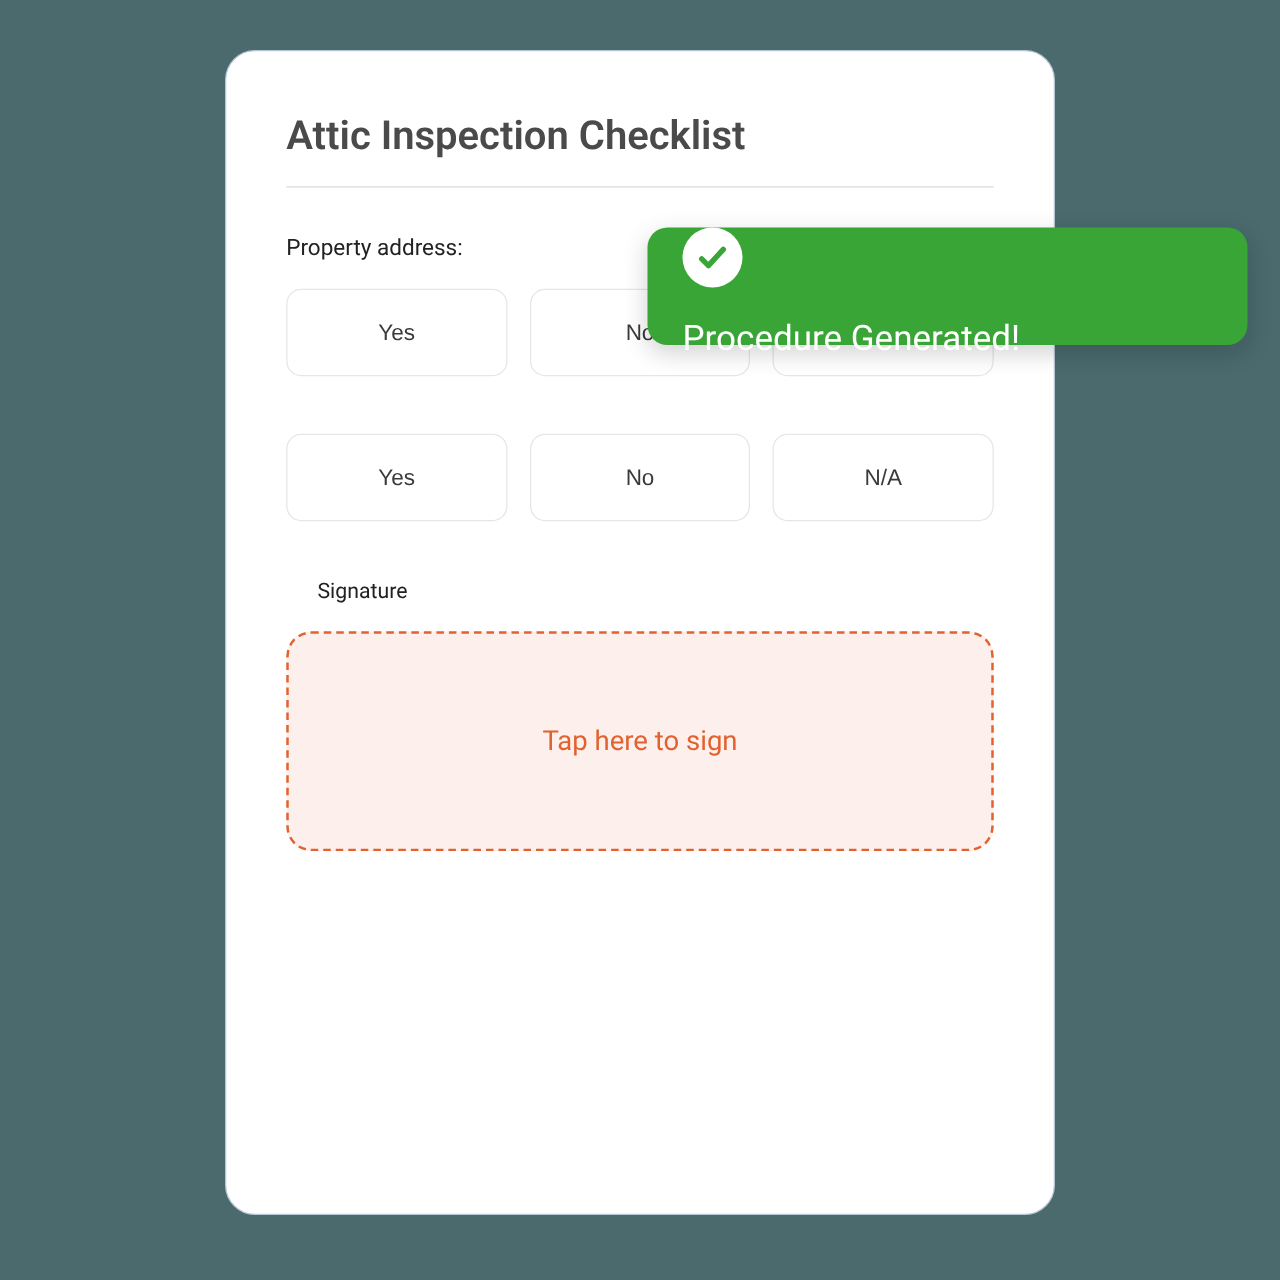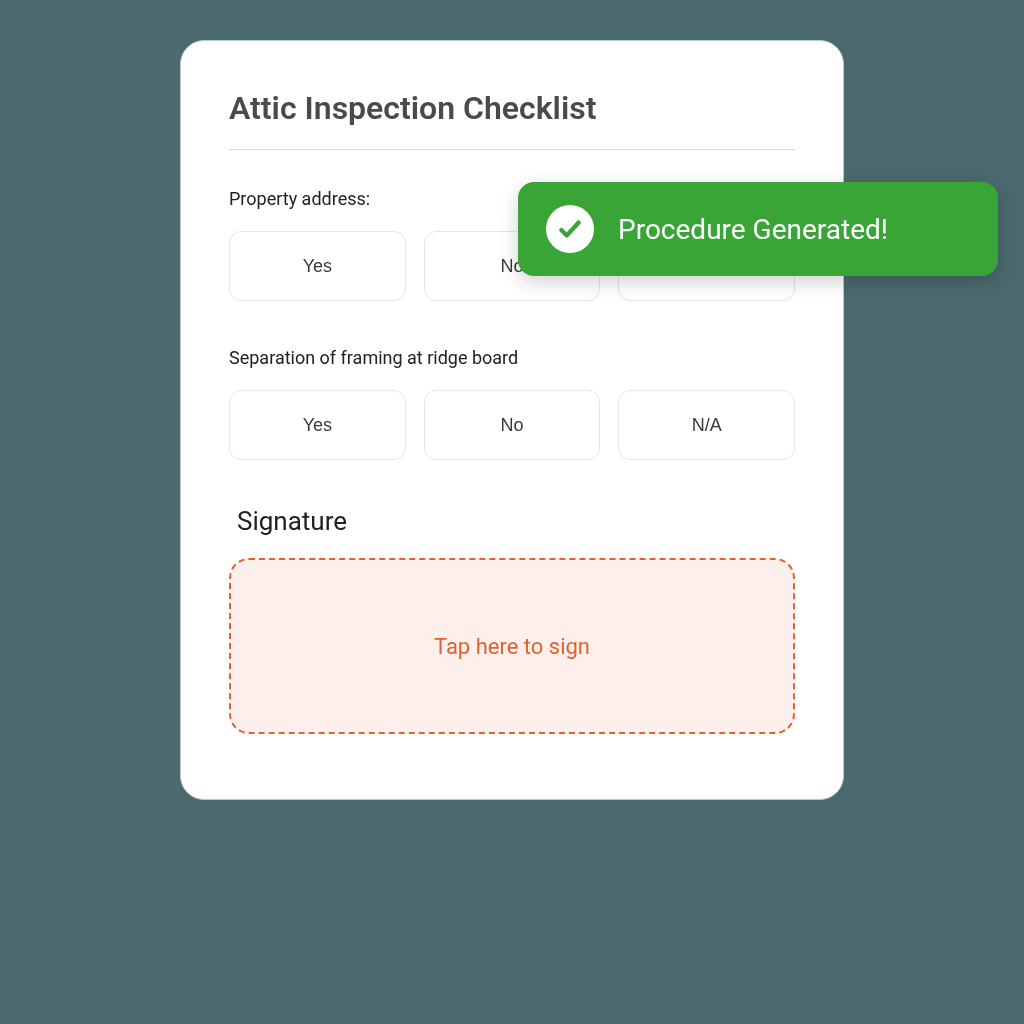--- a/index.html
+++ b/index.html
@@ -13,21 +13,21 @@
       width: 1024px;
       height: 1024px;
       position: relative;
       overflow: hidden;
     }
     .card {
       position: absolute;
       top: 40px;
       left: 180px;
       width: 664px;
-      height: 760px;
+      height: 932px;
       background: #ffffff;
       border: 1px solid #b8c7d6;
       border-radius: 24px;
       padding: 48px 48px 40px 48px;
     }
     .title {
       font-size: 32px;
       font-weight: 600;
       color: #4a4a4a;
       margin-bottom: 22px;
@@ -71,25 +71,25 @@
       border-radius: 12px;
       background: #ffffff;
       font-size: 18px;
       color: #3a3a3a;
       cursor: pointer;
       display: flex;
       align-items: center;
       justify-content: center;
     }
     .signature-label {
-      font-size: 26px;
+      font-size: 17px;
       color: #222222;
       font-weight: 400;
       margin-bottom: 22px;
-      margin-left: 8px;
+      margin-left: 25px;
     }
     .signature-box {
       width: 100%;
       height: 176px;
       border: 2px dashed #e2612e;
       border-radius: 20px;
       background: #fdf0ec;
       display: flex;
       align-items: center;
       justify-content: center;
@@ -99,24 +99,25 @@
     }
     .toast {
       position: absolute;
       top: 182px;
       left: 518px;
       width: 480px;
       height: 94px;
       background: #3aa537;
       border-radius: 16px;
       display: flex;
-      align-items: center;
+      align-items: flex-start;
       padding: 0 28px;
       gap: 24px;
       box-shadow: 0 6px 20px rgba(0,0,0,0.18);
+      flex-direction: column;
     }
     .toast-icon {
       width: 48px;
       height: 48px;
       border-radius: 50%;
       background: #ffffff;
       display: flex;
       align-items: center;
       justify-content: center;
       flex-shrink: 0;
@@ -139,21 +140,20 @@
   <div class="divider"></div>
 
   <div class="label">Property address:</div>
 
   <div class="choice-row">
     <button class="choice-btn">Yes</button>
     <button class="choice-btn">No</button>
     <button class="choice-btn">N/A</button>
   </div>
 
-  <div class="label">Separation of framing at ridge board</div>
   <div class="choice-row">
     <button class="choice-btn">Yes</button>
     <button class="choice-btn">No</button>
     <button class="choice-btn">N/A</button>
   </div>
 
   <div class="signature-label">Signature</div>
   <div class="signature-box">
     <span>Tap here to sign</span>
   </div>

